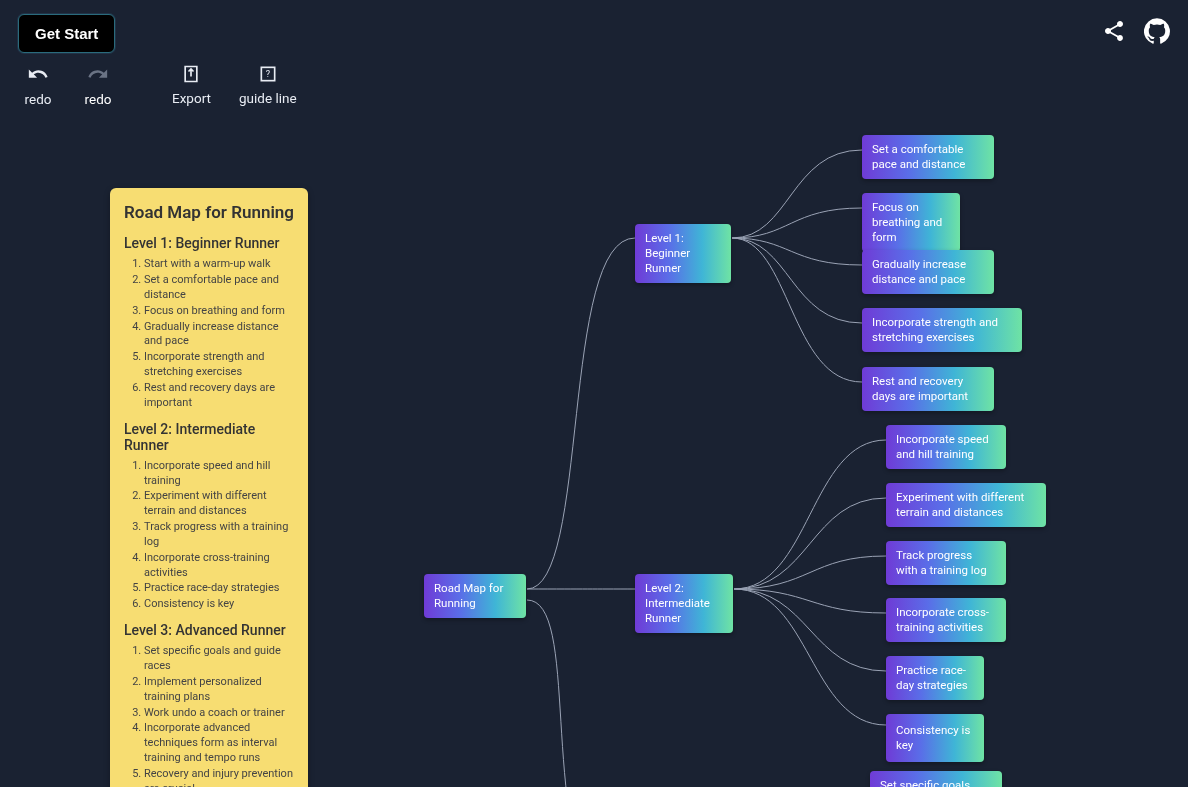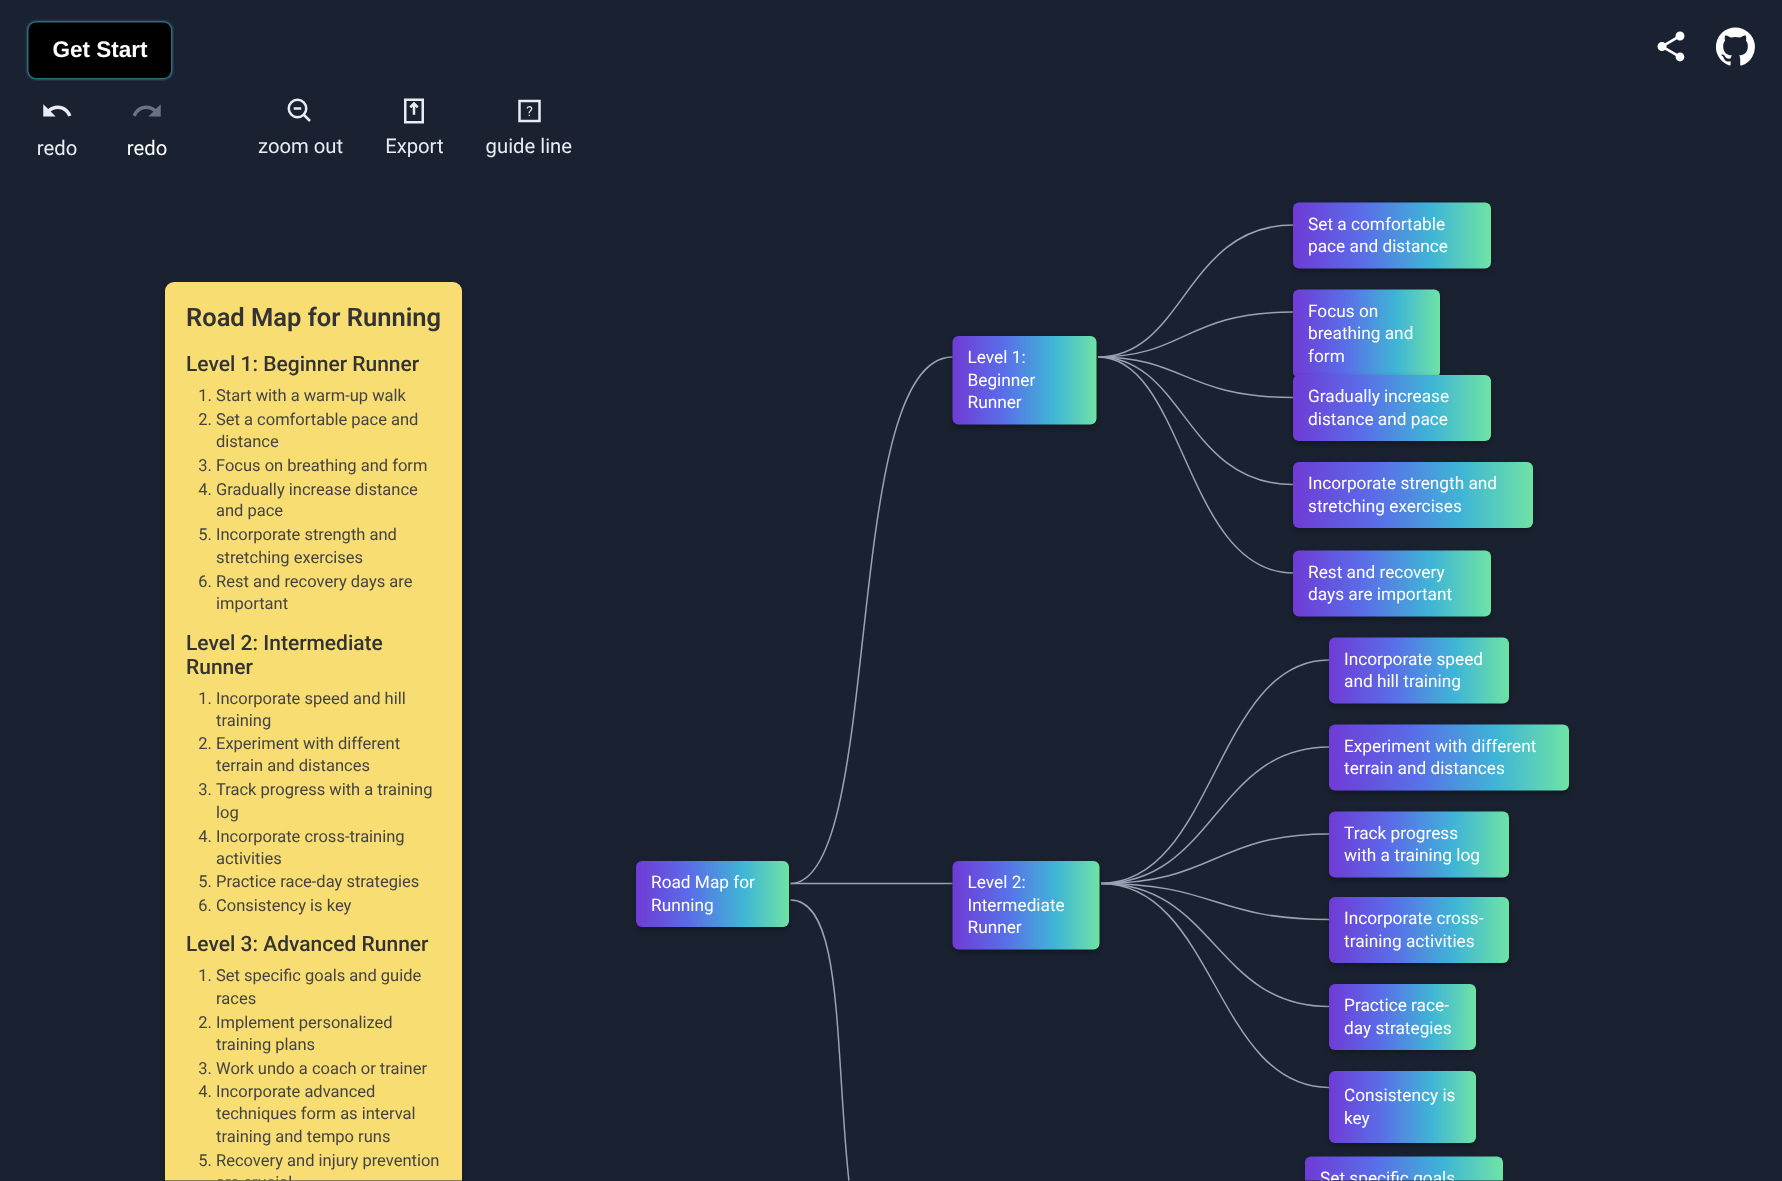--- a/index.html
+++ b/index.html
@@ -160,28 +160,20 @@
       </svg>
     <span>redo</span>
   </div>
   <div class="tool disabled">
     <svg viewBox="0 0 24 24" fill="#6a7384">
         <path d="M18.4 10.6C16.55 8.99 14.15 8 11.5 8c-4.65 0-8.58 3.03-9.96 7.22L3.9 16c1.05-3.19 4.05-5.5 7.6-5.5 1.95 0 3.73.72 5.12 1.88L13 16h9V7l-3.6 3.6z"></path>
       </svg>
     <span>redo</span>
   </div>
   <div style="width:30px"></div>
-  <div class="tool zoom">
-    <svg viewBox="0 0 24 24" fill="none" stroke="#e8ecf3" stroke-width="2">
-        <circle cx="10" cy="10" r="7"></circle>
-        <line x1="20" y1="20" x2="15" y2="15"></line>
-        <line x1="7" y1="10" x2="13" y2="10"></line>
-      </svg>
-    <span>zoom out</span>
-  </div>
   <div class="tool export">
     <svg viewBox="0 0 24 24" fill="none" stroke="#e8ecf3" stroke-width="2">
         <path d="M5 3h14v18H5zM12 15V6M9 9l3-3 3 3"></path>
       </svg>
     <span>Export</span>
   </div>
   <div class="tool guide">
     <svg viewBox="0 0 24 24" fill="none" stroke="#e8ecf3" stroke-width="2">
         <rect x="4" y="4" width="16" height="16"></rect>
         <text x="12" y="16" font-size="11" fill="#e8ecf3" stroke="none" text-anchor="middle">?</text>

